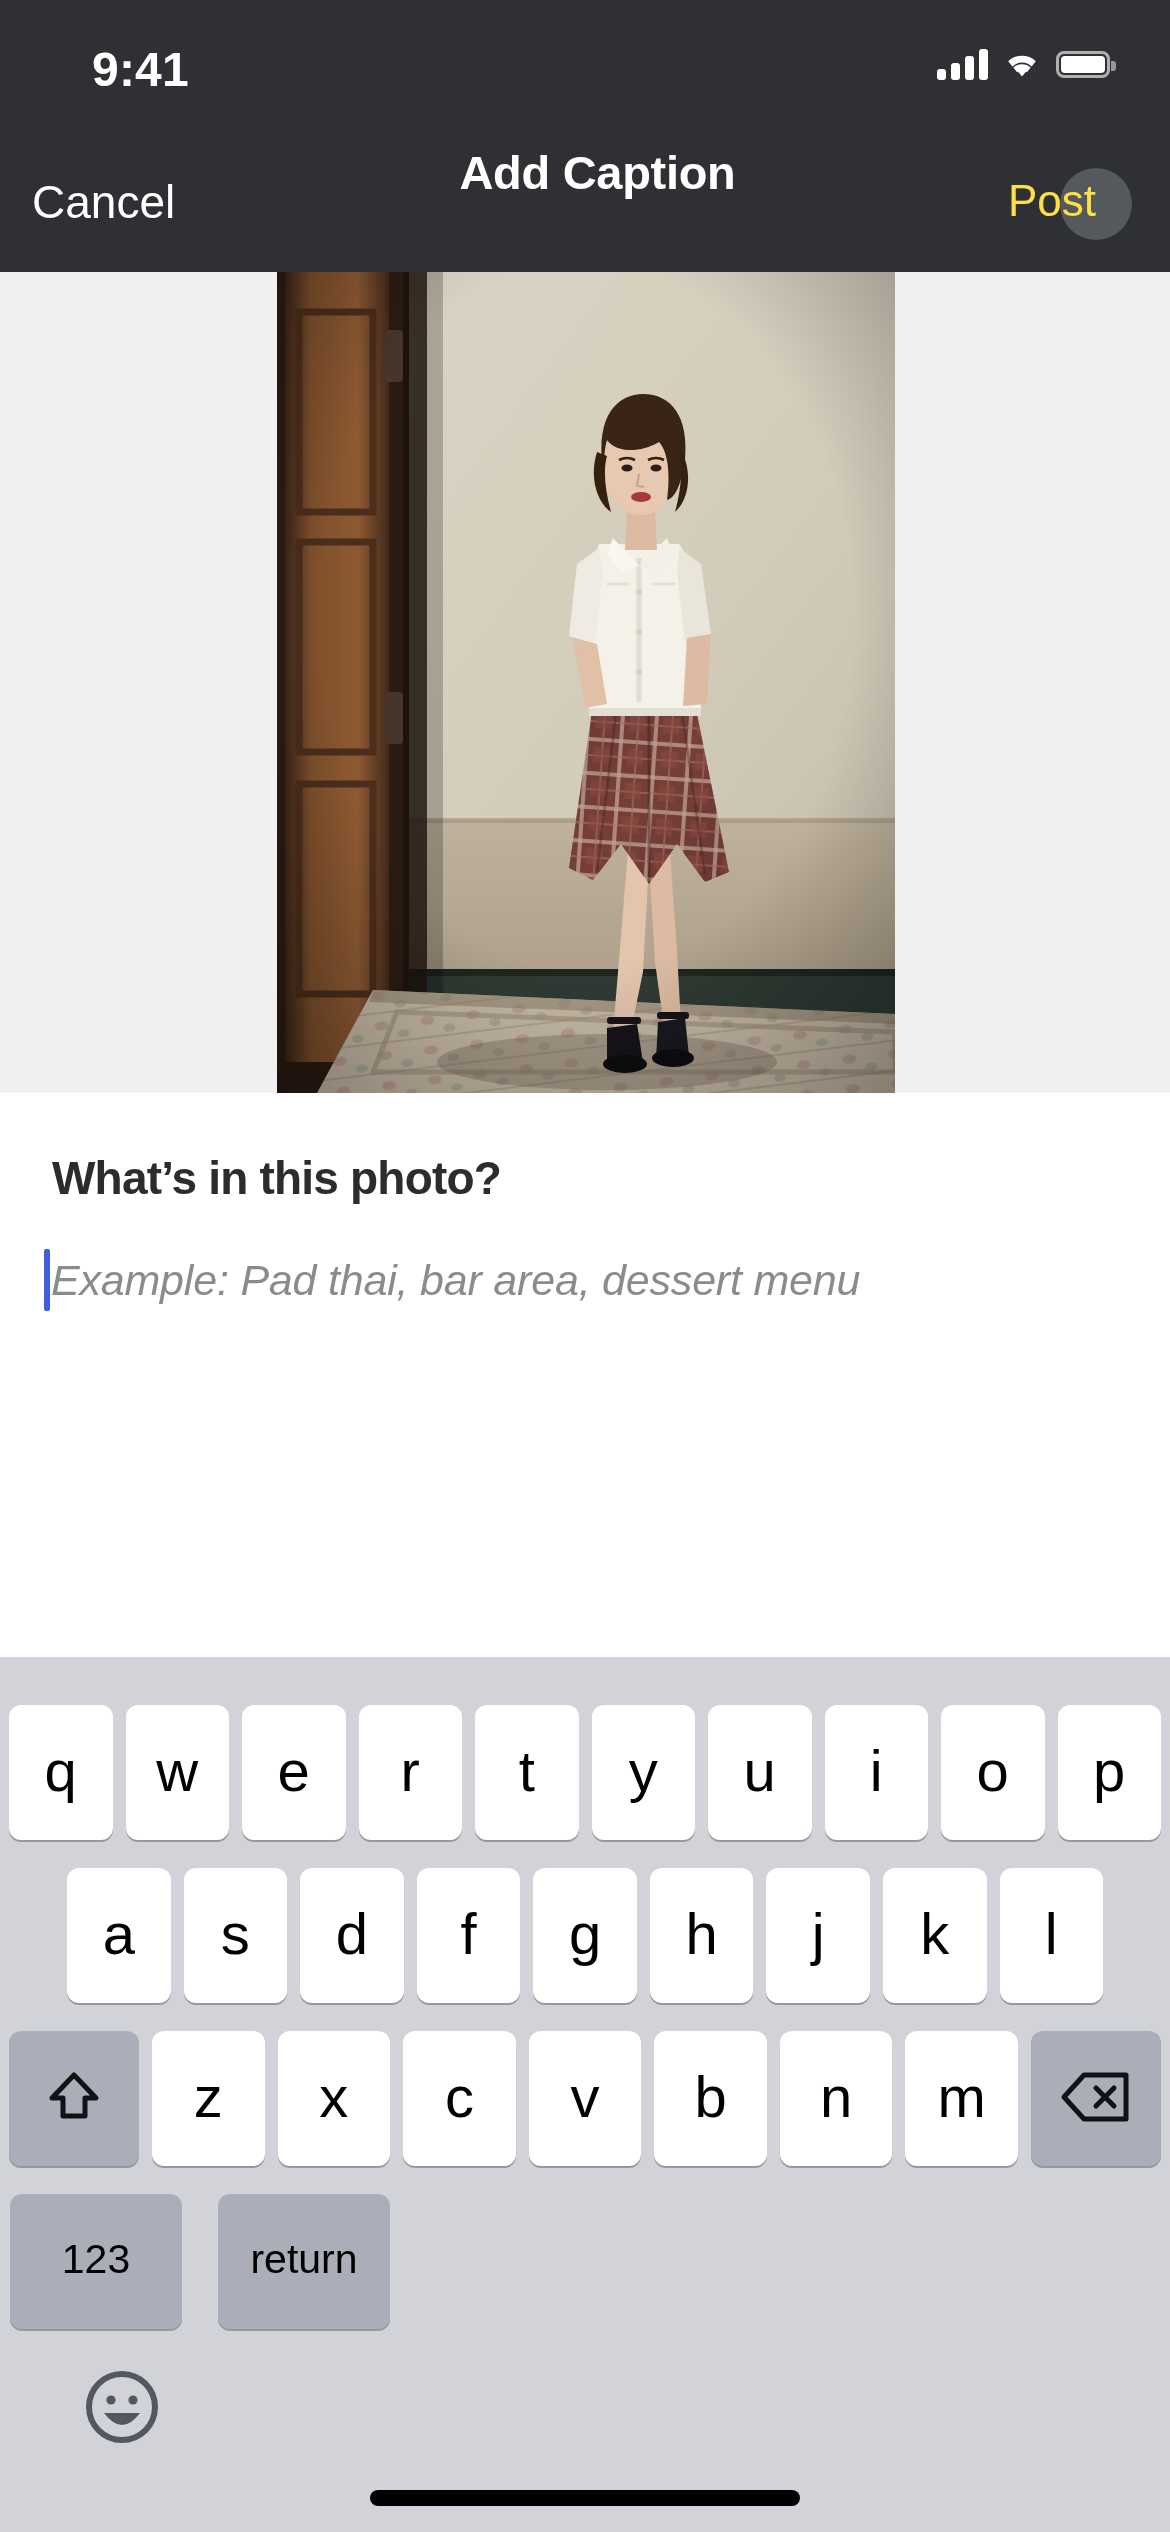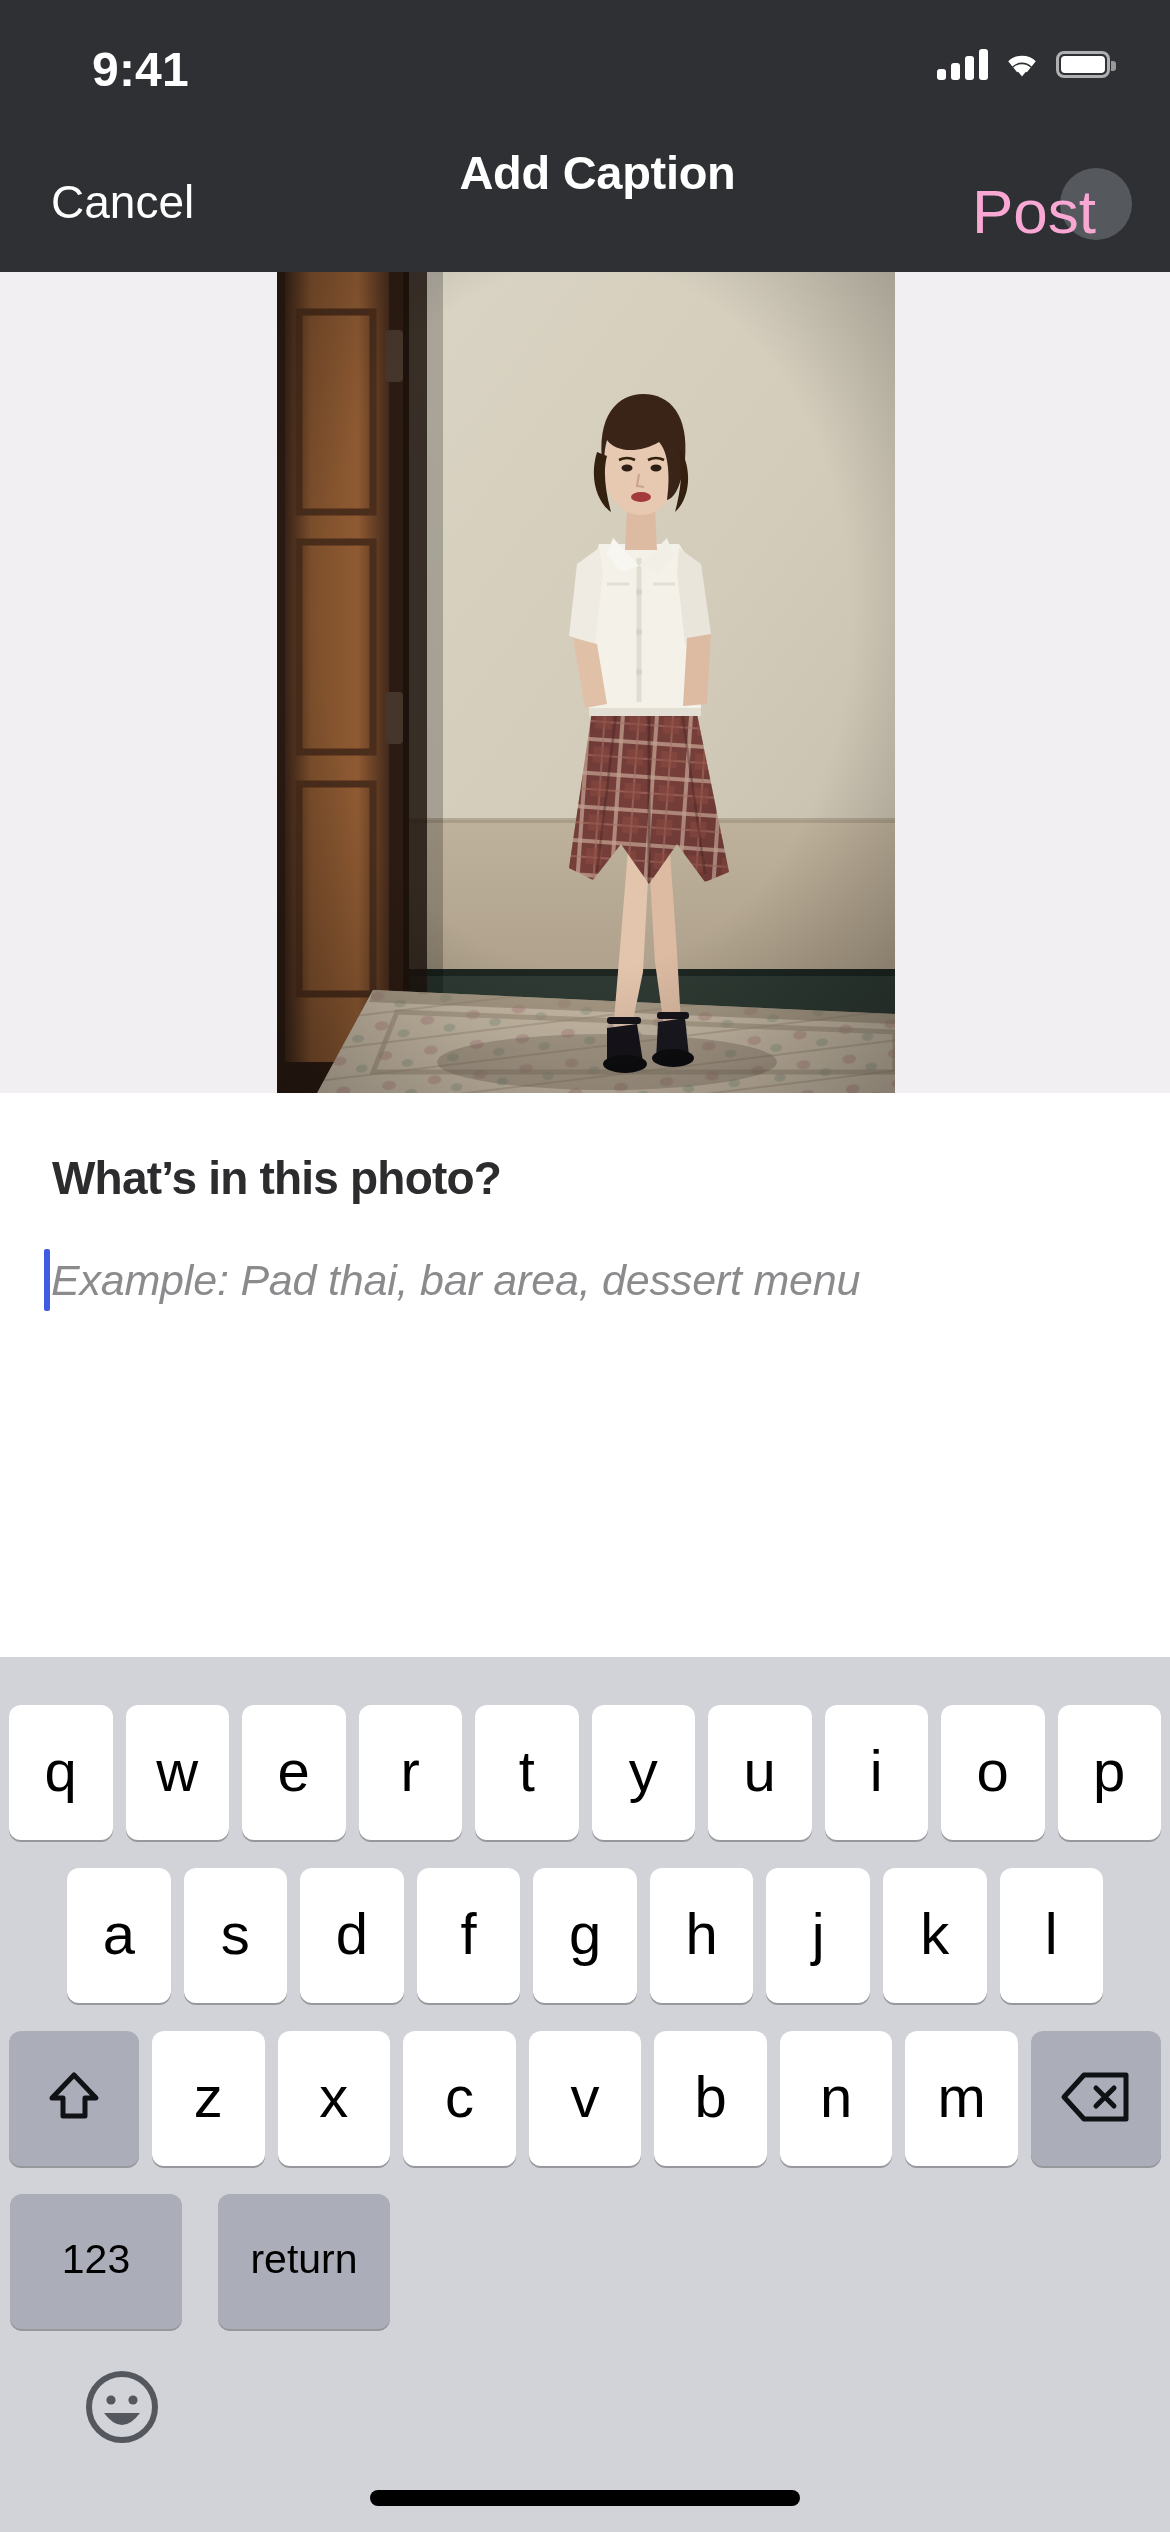--- a/index.html
+++ b/index.html
@@ -80,21 +80,21 @@
   .batt span {
     display: block;
     width: 100%; height: 100%;
     background: #ffffff;
     border-radius: 4px;
   }
 
   
   .nav-cancel {
     position: absolute;
-    left: 51px; top: 175px;
+    left: 32px; top: 175px;
     font-size: 46px;
     font-weight: 400;
     color: #ffffff;
     white-space: nowrap;
   }
   .nav-title {
     position: absolute;
     left: 0; top: 145px;
     width: 1170px;
     text-align: center;
@@ -121,23 +121,23 @@
   .nav-post-spinner {
     position: absolute;
     right: 6px; top: 0px;
     width: 72px; height: 72px;
     border-radius: 50%;
     background: #55585d;
   }
   .nav-post-label {
     position: absolute;
     right: 42px; top: 8px;
-    font-size: 62px;
+    font-size: 44px;
     font-weight: 400;
-    color: #f9a8d4;
+    color: #fde047;
     white-space: nowrap;
   }
 
   
   .photo-area {
     position: absolute;
     left: 0; top: 272px;
     width: 1170px;
     height: 821px;
     background: #f1eff1;

